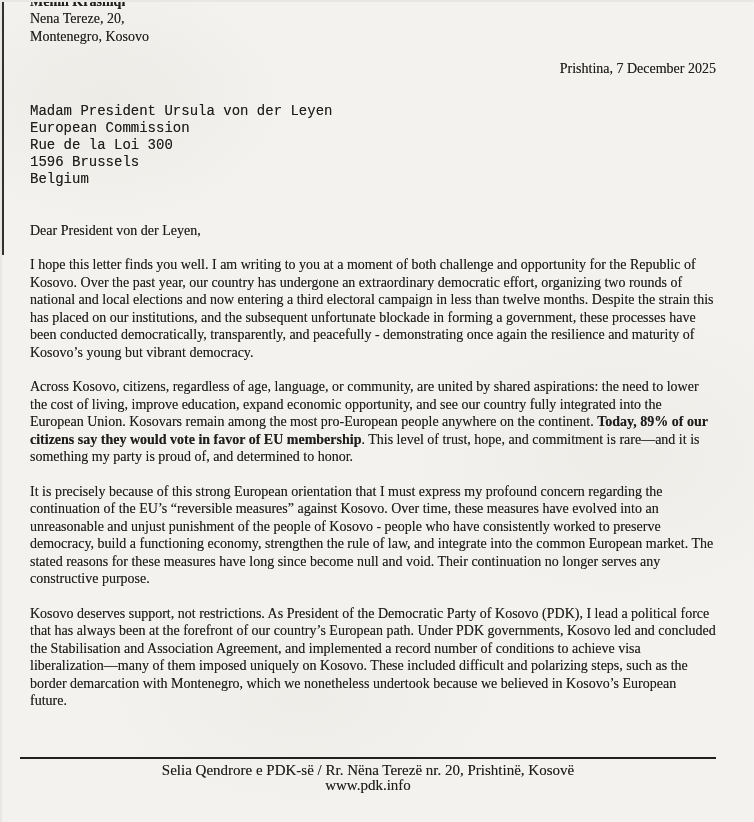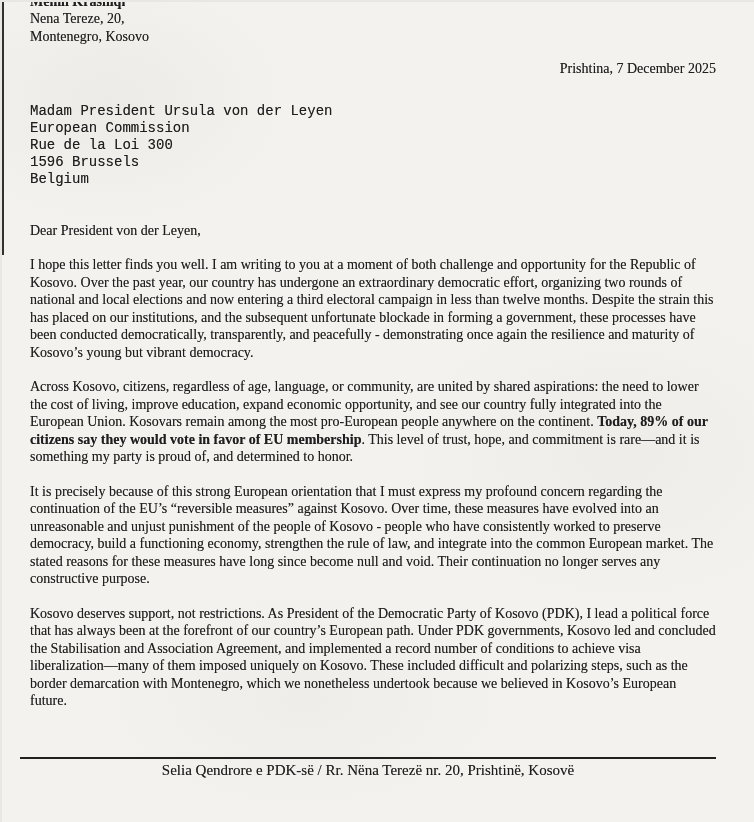--- a/index.html
+++ b/index.html
@@ -113,14 +113,15 @@
 
     <p class="body-par">It is precisely because of this strong European orientation that I must express my profound concern regarding the continuation of the EU’s “reversible measures” against Kosovo. Over time, these measures have evolved into an unreasonable and unjust punishment of the people of Kosovo - people who have consistently worked to preserve democracy, build a functioning economy, strengthen the rule of law, and integrate into the common European market. The stated reasons for these measures have long since become null and void. Their continuation no longer serves any constructive purpose.</p>
 
     <p class="body-par">Kosovo deserves support, not restrictions. As President of the Democratic Party of Kosovo (PDK), I lead a political force that has always been at the forefront of our country’s European path. Under PDK governments, Kosovo led and concluded the Stabilisation and Association Agreement, and implemented a record number of conditions to achieve visa liberalization—many of them imposed uniquely on Kosovo. These included difficult and polarizing steps, such as the border demarcation with Montenegro, which we nonetheless undertook because we believed in Kosovo’s European future.</p>
 
   </div>
 
   <div class="letter-footer">
     <div class="footer-rule"></div>
     <div>Selia Qendrore e PDK-së / Rr. Nëna Terezë nr. 20, Prishtinë, Kosovë</div>
+    <div>www.pdk.info</div>
   </div>
 </div>
 
 </body></html>

